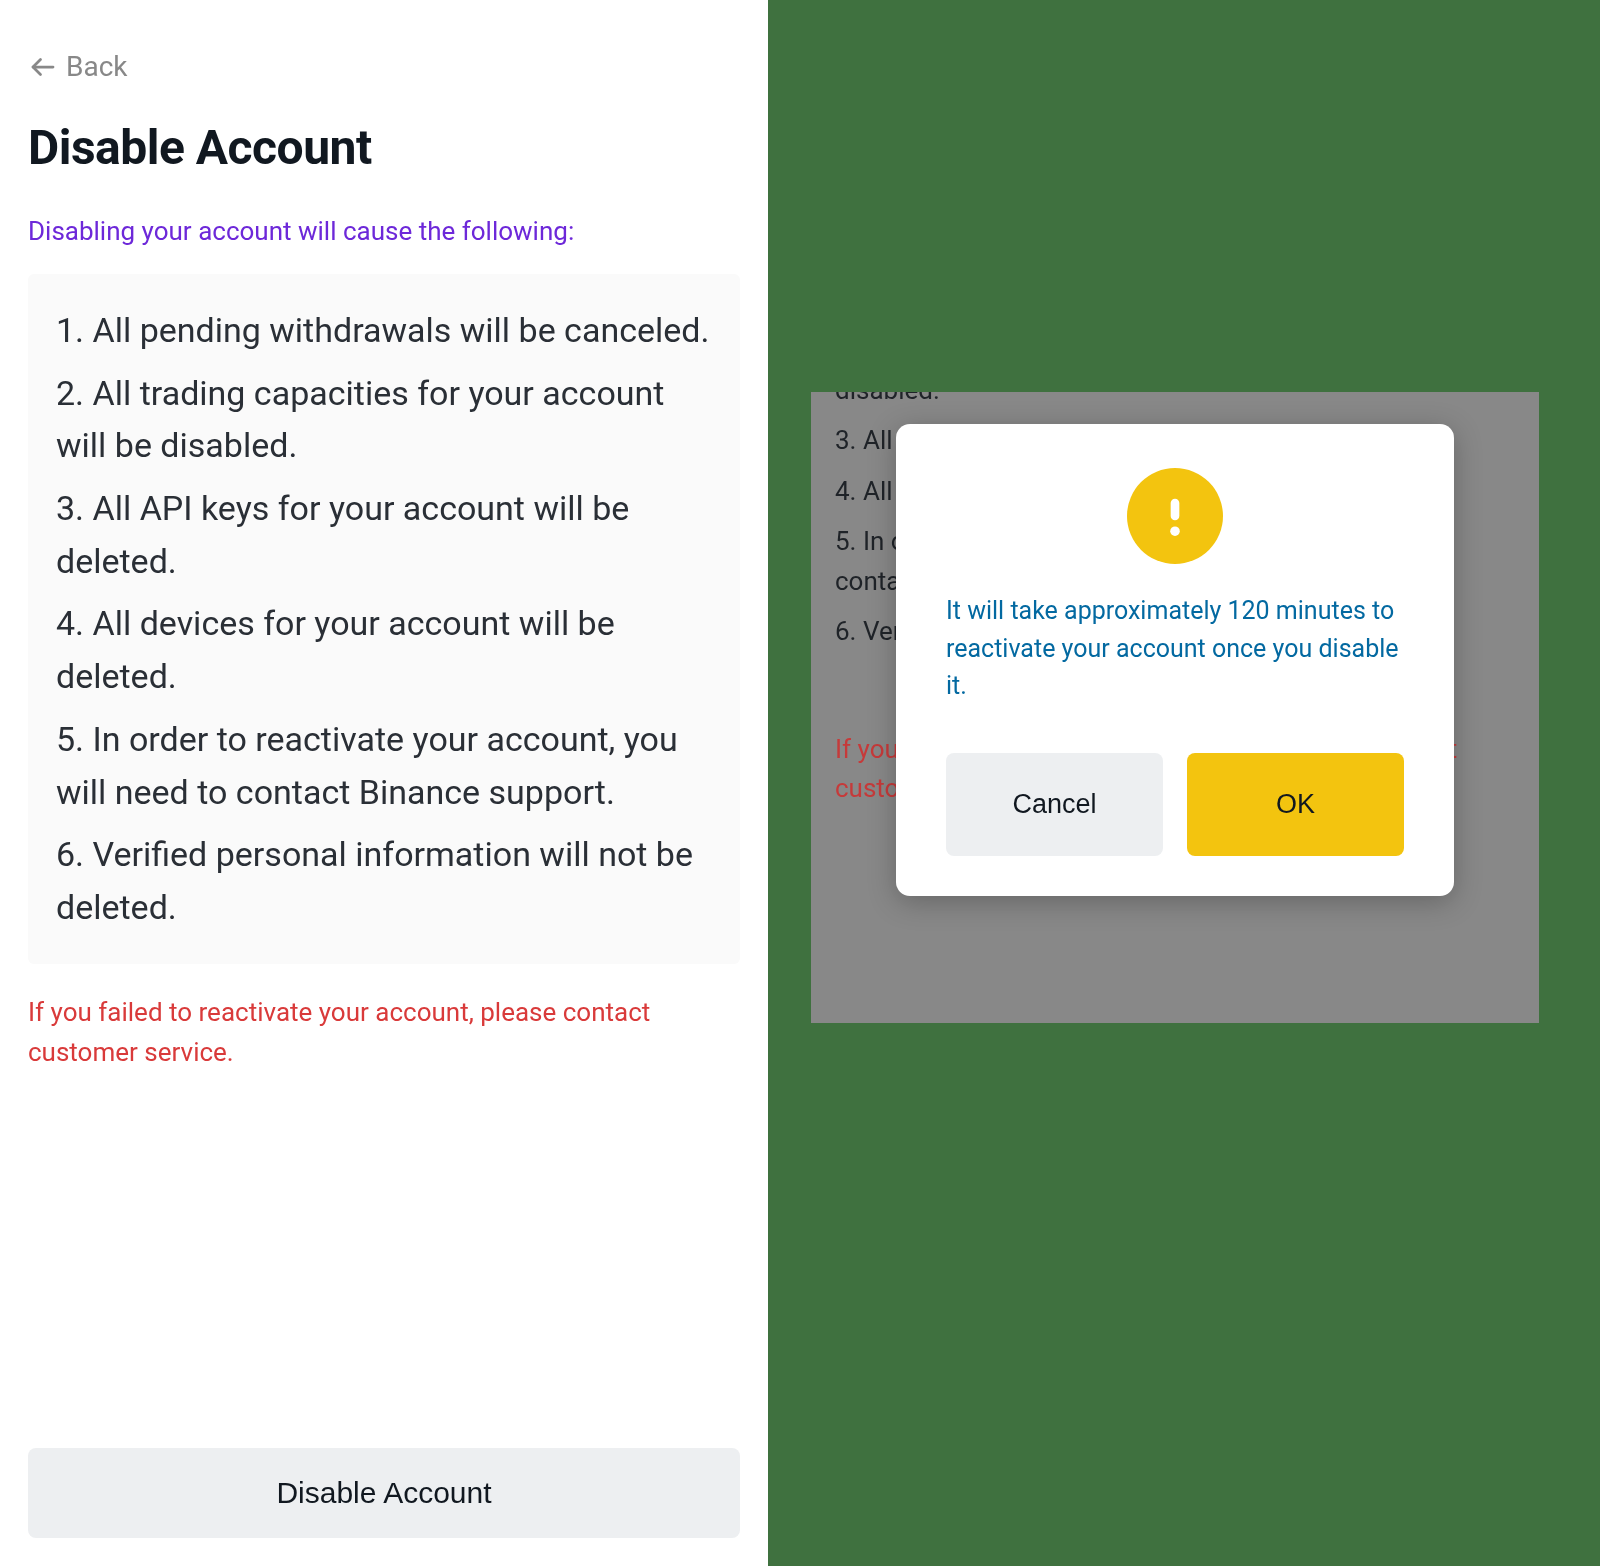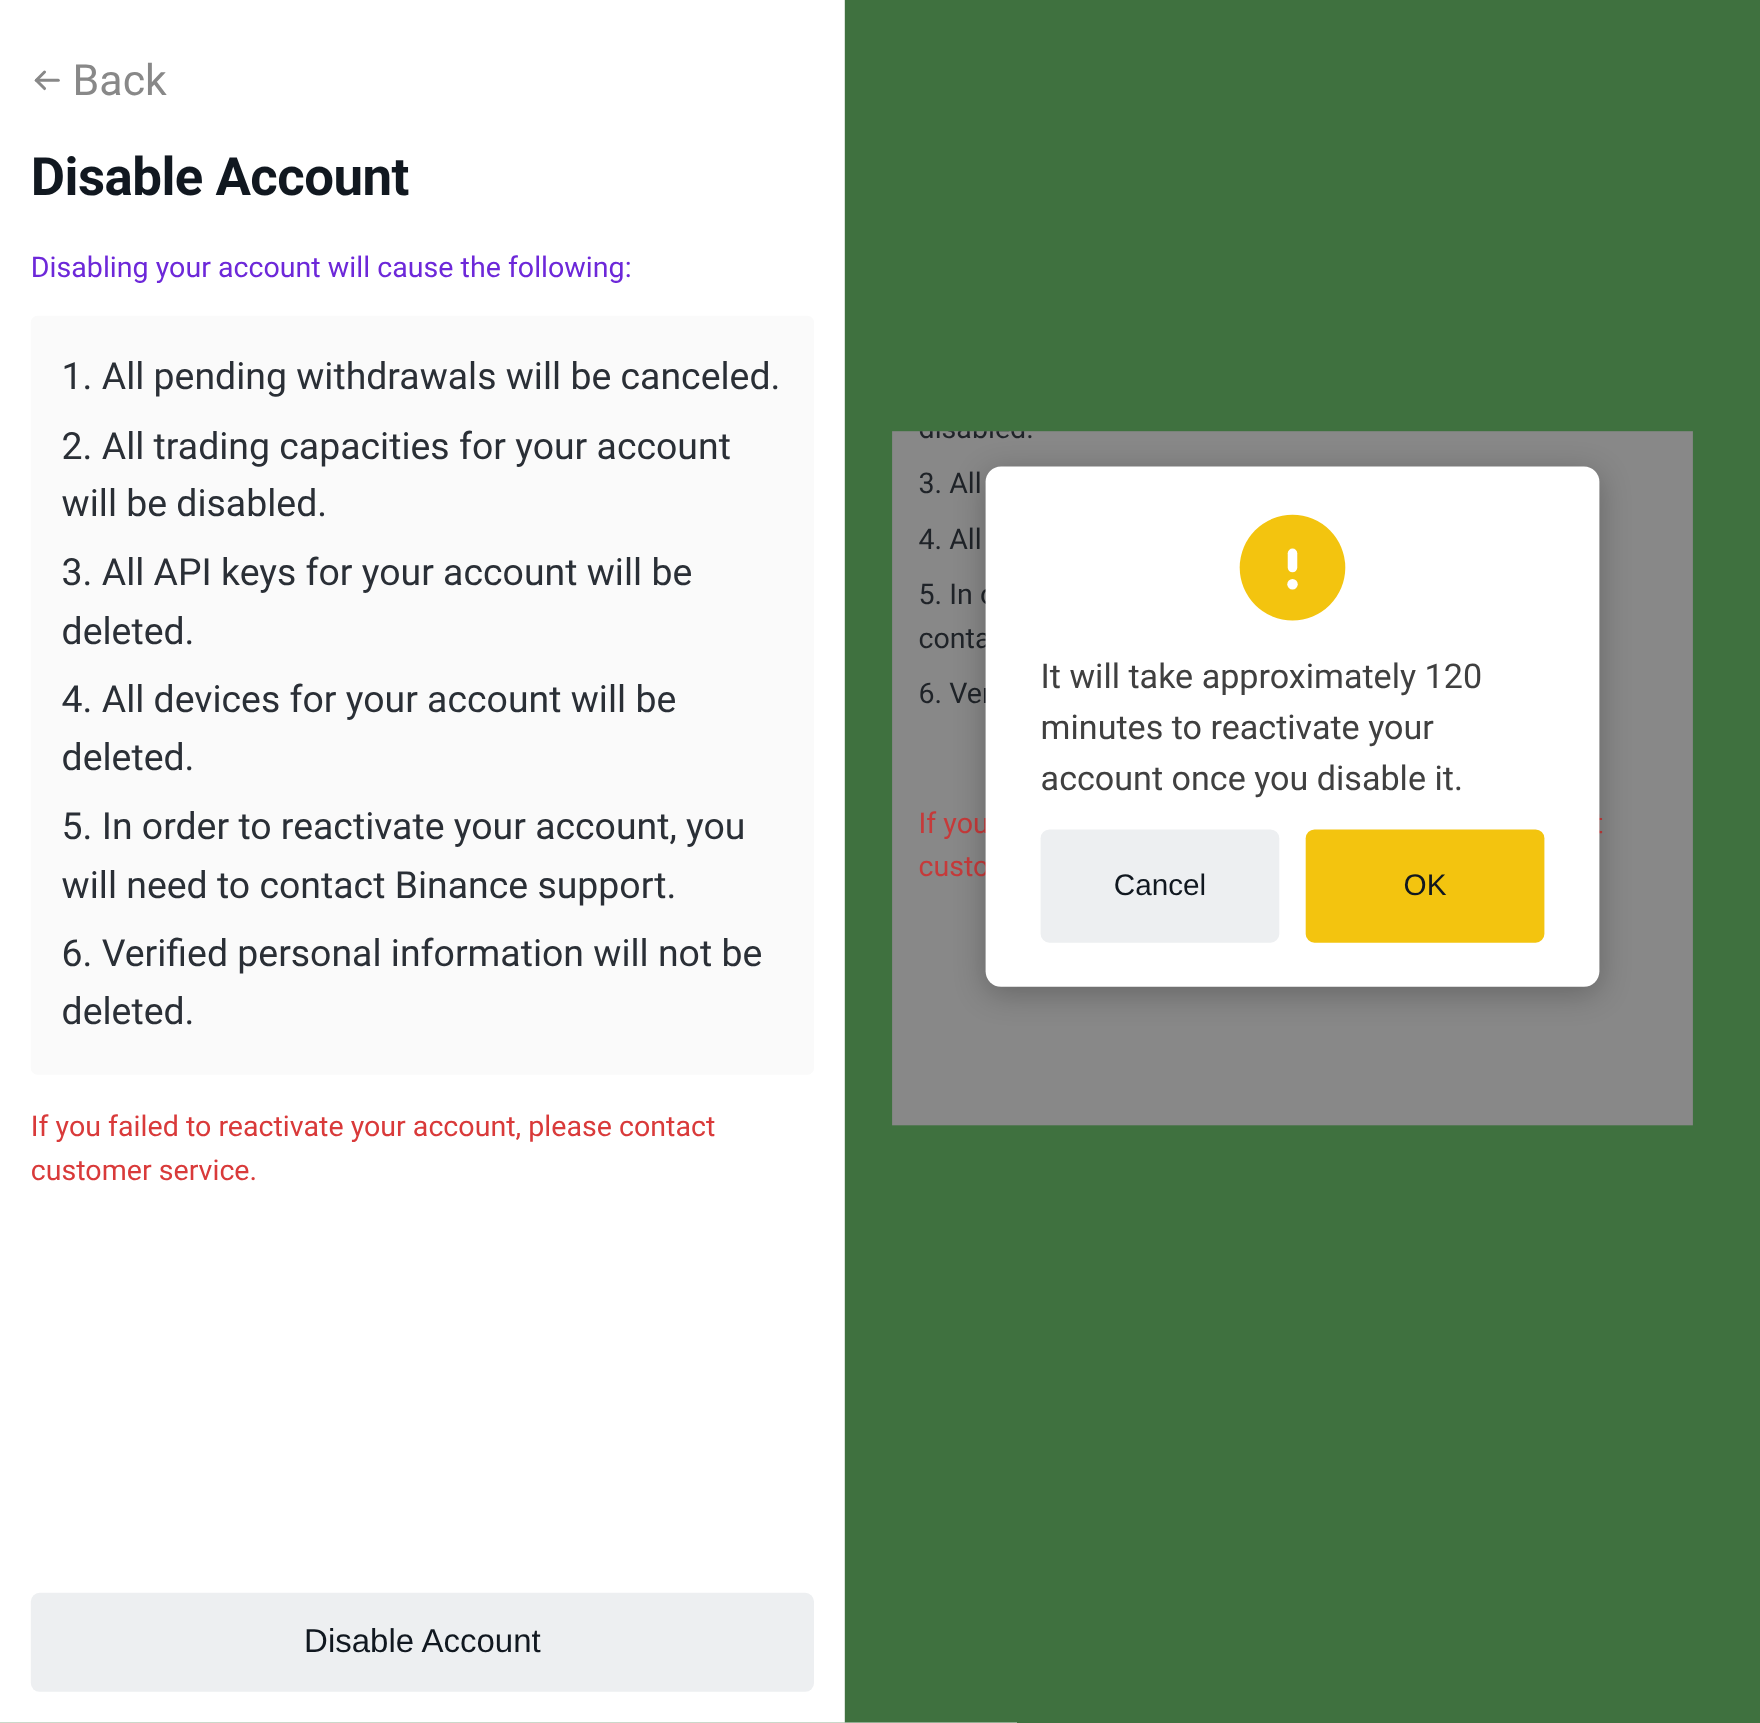--- a/index.html
+++ b/index.html
@@ -18,21 +18,21 @@
       padding: 50px 28px 28px 28px;
       display: flex;
       flex-direction: column;
       position: relative;
     }
     .back-row {
       display: flex;
       align-items: center;
       gap: 8px;
       color: #888;
-      font-size: 39px;
+      font-size: 28px;
       margin-bottom: 36px;
       cursor: pointer;
     }
     .back-arrow svg { display: block; }
     .page-title {
       font-size: 48px;
       font-weight: 700;
       color: #111820;
       margin-bottom: 40px;
       letter-spacing: -0.5px;
@@ -130,24 +130,24 @@
     }
     .dialog-title {
       font-size: 30px;
       font-weight: 700;
       color: #111820;
       text-align: center;
       line-height: 1.35;
       margin-bottom: 24px;
     }
     .dialog-body {
-      font-size: 31px;
-      color: #404040;
+      font-size: 25px;
+      color: #0369a1;
       line-height: 1.5;
-      margin-bottom: 22px;
+      margin-bottom: 48px;
     }
     .dialog-buttons {
       display: flex;
       gap: 24px;
     }
     .dialog-buttons button {
       flex: 1;
       font-size: 27px;
       font-weight: 500;
       padding: 36px 0;

